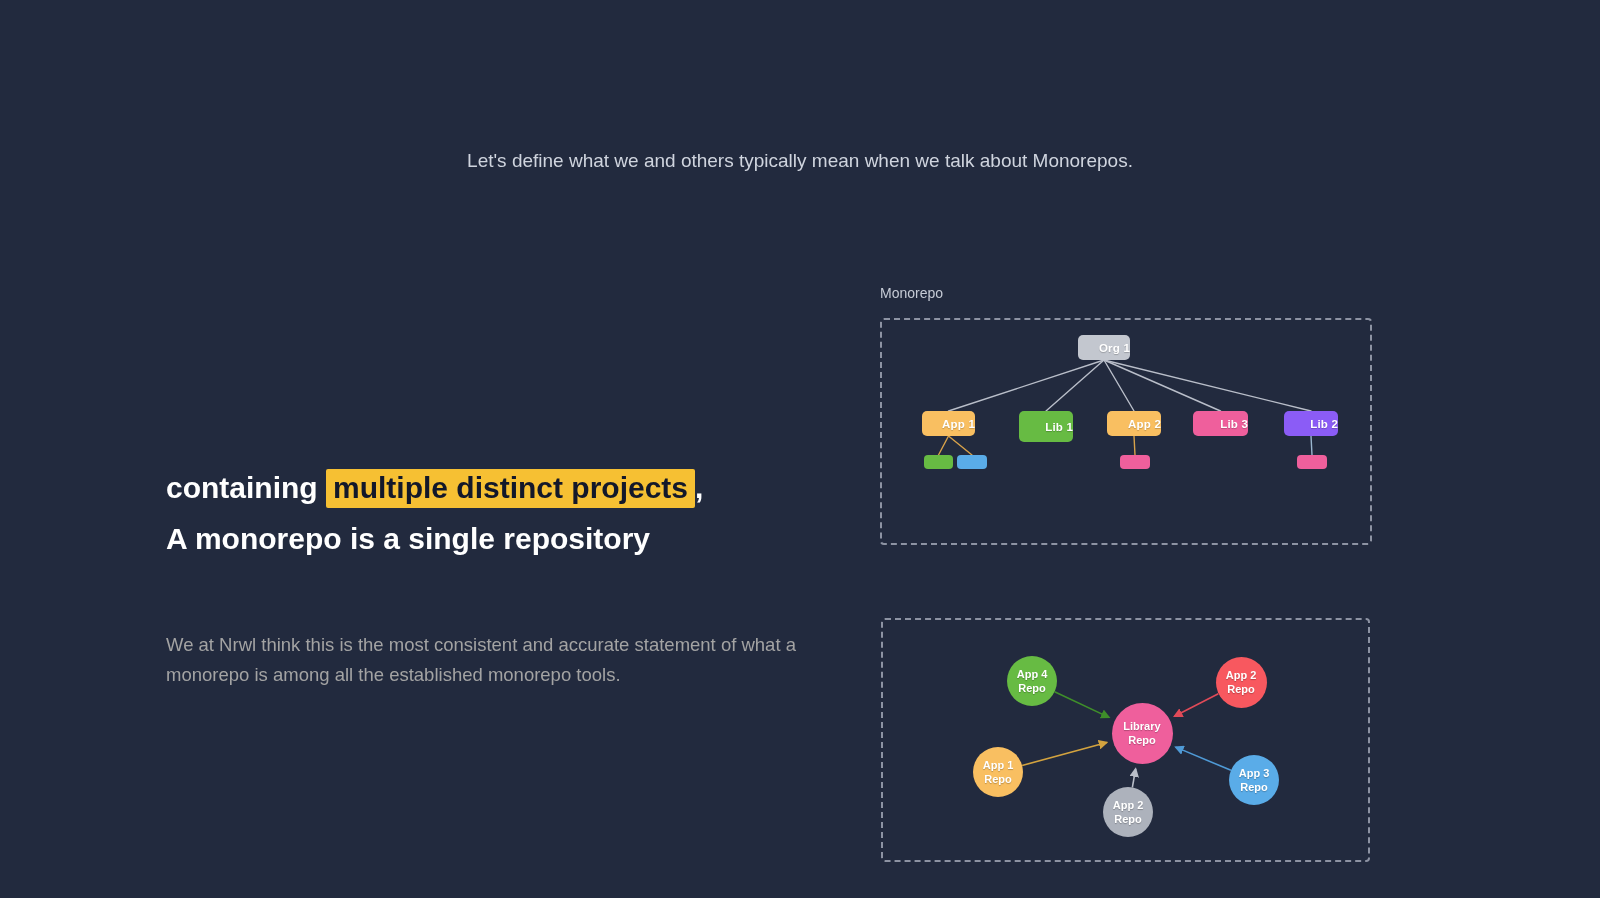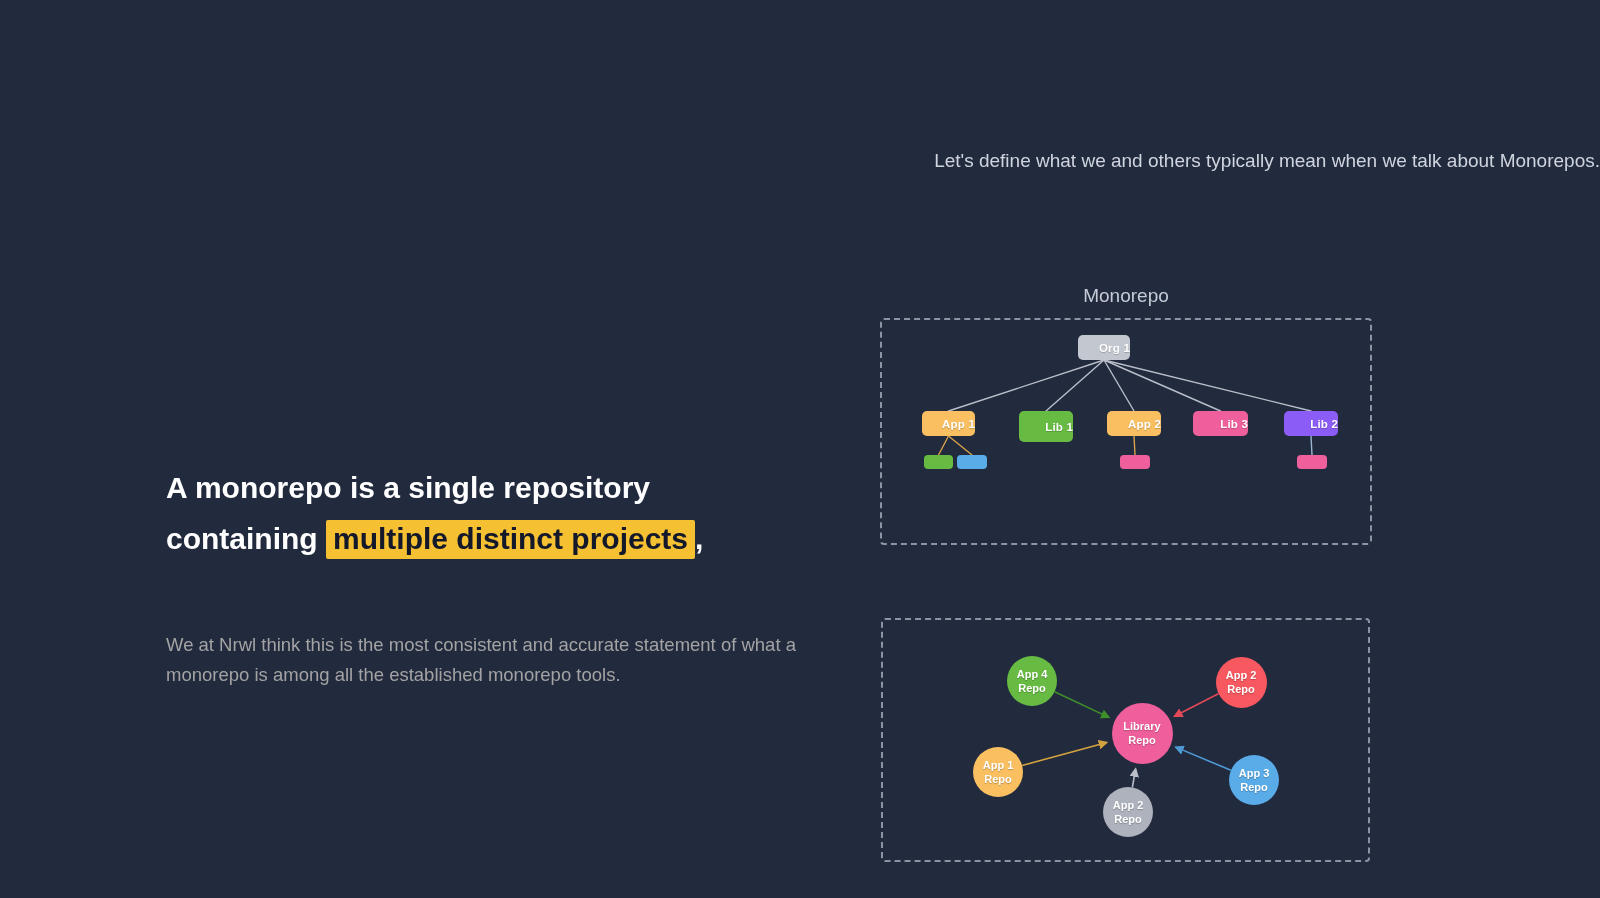--- a/index.html
+++ b/index.html
@@ -26,21 +26,21 @@
     color: #ffffff;
     font-size: 48px;
     font-weight: bold;
     letter-spacing: -0.5px;
     line-height: 1.08;
   }
   .page-subtitle {
     position: absolute;
     left: 0; top: 150px;
     width: 1600px;
-    text-align: right;
+    text-align: center;
     color: #cfd4de;
     font-size: 19px;
     font-weight: 400;
   }
 
   
   .lead-block {
     position: absolute;
     left: 166px;
     top: 462px;
@@ -67,22 +67,21 @@
     width: 630px;
     color: #a3a3a3;
     font-size: 18.5px;
     line-height: 30px;
   }
 
   
   .panel-caption {
     position: absolute;
     color: #c6cbd6;
-    font-size: 19px;
-    text-align: center;
+    font-size: 14px;
     width: 500px;
   }
   .dashed-box {
     position: absolute;
     border: 2px dashed #8d93a3;
     border-radius: 4px;
   }
   #monorepo-caption { left: 880px; top: 285px; width: 492px; }
   #monorepo-box { left: 880px; top: 318px; width: 492px; height: 227px; }
   #polyrepo-caption { left: 881px; top: 574px; width: 489px; }
@@ -132,24 +131,24 @@
 </style>
 </head>
 <body>
 
 <div id="slide">
 
   <div class="page-subtitle">Let's define what we and others typically mean when we talk about Monorepos.</div>
 
   <div class="lead-block">
     <div class="lead-line">
+      <span>containing </span><span class="hl">multiple distinct projects</span><span>,</span>
+    </div>
+    <div class="lead-line">
       <span>A monorepo is a single repository</span>
-    </div>
-    <div class="lead-line">
-      <span>containing </span><span class="hl">multiple distinct projects</span><span>,</span>
     </div>
   </div>
 
   <div class="body-copy">We at Nrwl think this is the most consistent and accurate statement of what a monorepo is among all the established monorepo tools.</div>
 
   <div class="panel-caption" id="monorepo-caption">Monorepo</div>
   <div class="dashed-box" id="monorepo-box"></div>
 
   <div class="dashed-box" id="polyrepo-box"></div>
 

